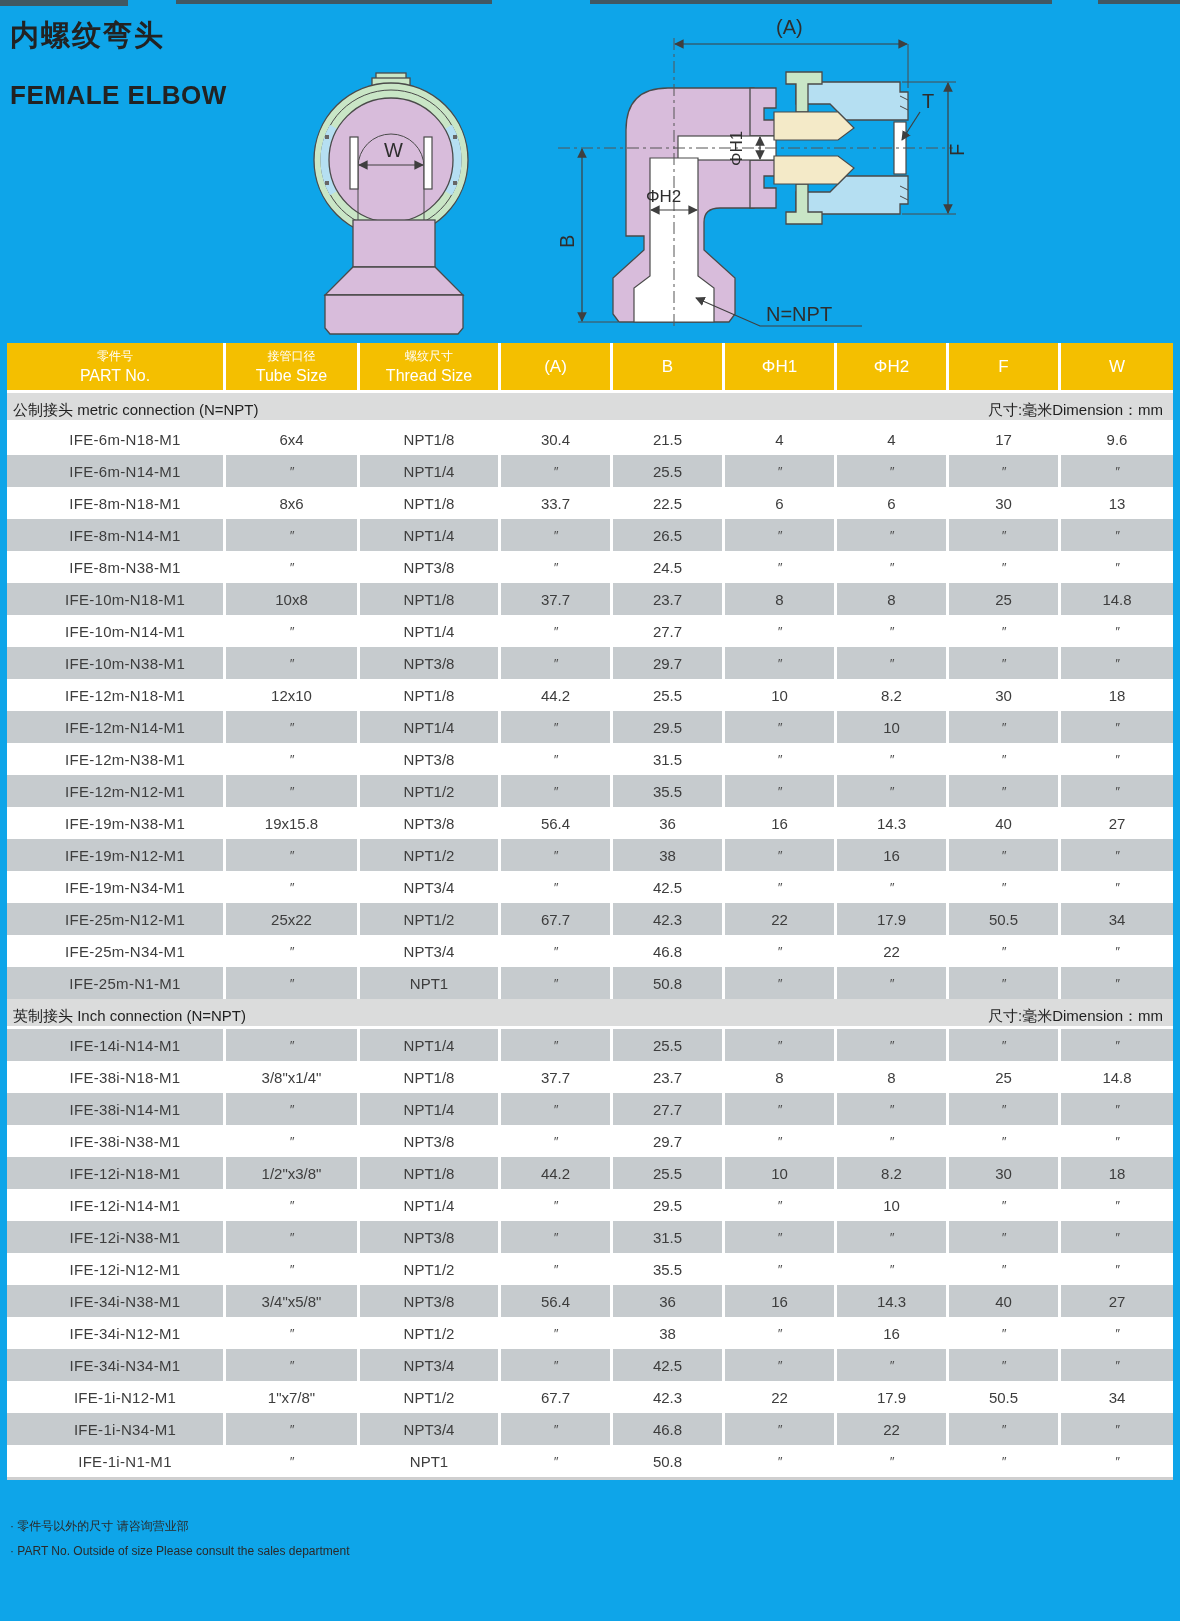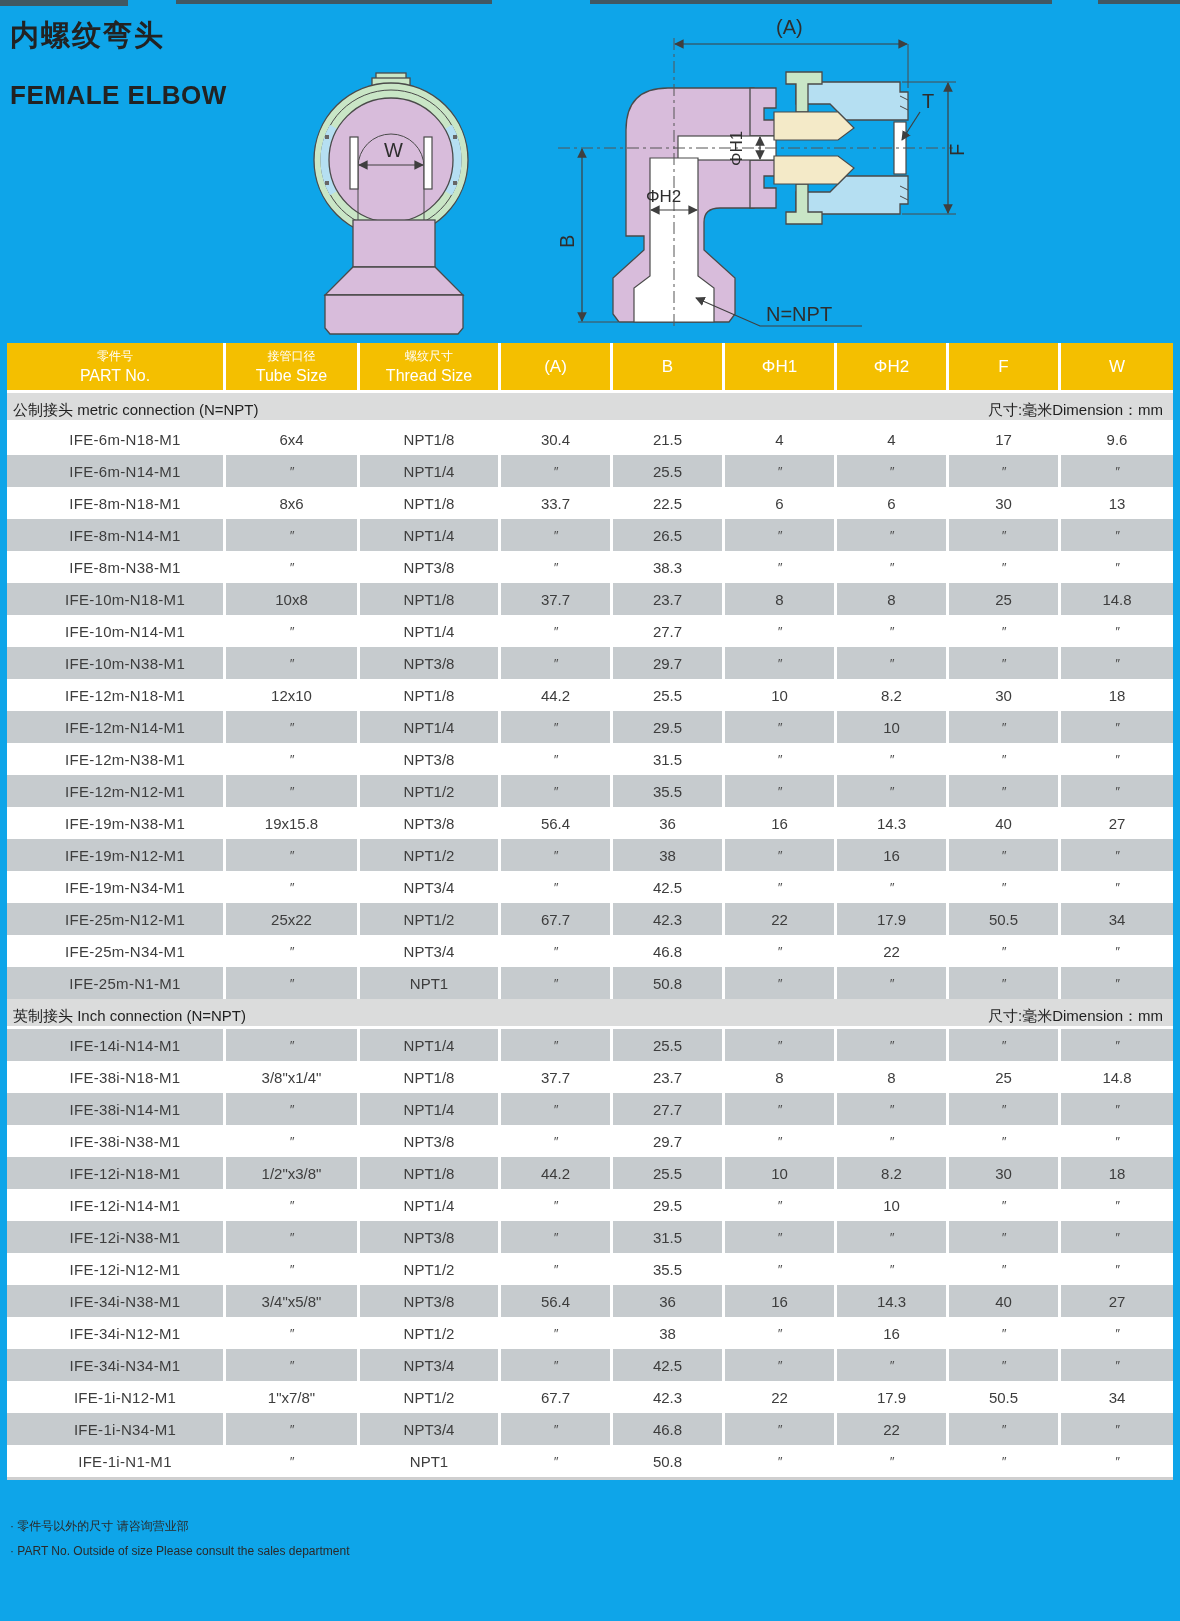--- a/index.html
+++ b/index.html
@@ -250,21 +250,21 @@
           <td class="ditto">″</td>
           <td class="ditto">″</td>
           <td class="ditto">″</td>
           <td class="ditto">″</td>
         </tr>
         <tr>
           <td class="partno">IFE-8m-N38-M1</td>
           <td class="ditto">″</td>
           <td>NPT3/8</td>
           <td class="ditto">″</td>
-          <td>38.3</td>
+          <td>24.5</td>
           <td class="ditto">″</td>
           <td class="ditto">″</td>
           <td class="ditto">″</td>
           <td class="ditto">″</td>
         </tr>
         <tr class="shade">
           <td class="partno">IFE-10m-N18-M1</td>
           <td>10x8</td>
           <td>NPT1/8</td>
           <td>37.7</td>

